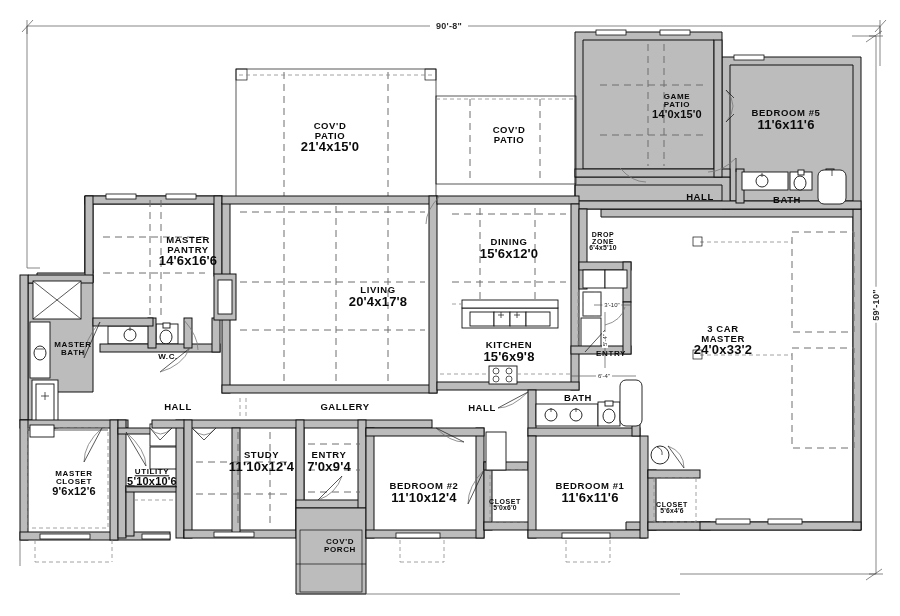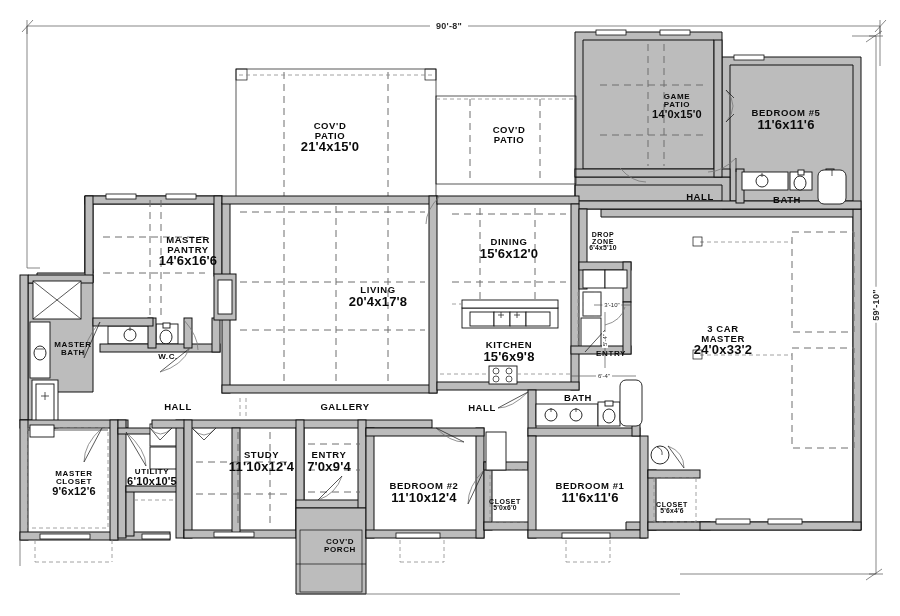--- a/index.html
+++ b/index.html
@@ -490,23 +490,23 @@
       </div>
       <div class="rlabel sz-md" style="left: 329px; top: 461px;">
         <span class="nm">ENTRY</span>
         <span class="dm">7'0x9'4</span>
       </div>
       <div class="rlabel sz-sm" style="left: 74px; top: 484px;">
         <span class="nm">MASTER</span>
         <span class="nm">CLOSET</span>
         <span class="dm">9'6x12'6</span>
       </div>
-      <div class="rlabel sz-sm" style="left: 152px; top: 478px;">
+      <div class="rlabel sz-sm" style="left: 152px; top: 478px; text-decoration: underline;">
         <span class="nm">UTILITY</span>
-        <span class="dm">6'10x10'5</span>
+        <span class="dm">5'10x10'6</span>
       </div>
       <div class="rlabel sz-md" style="left: 424px; top: 492px;">
         <span class="nm">BEDROOM  #2</span>
         <span class="dm">11'10x12'4</span>
       </div>
       <div class="rlabel sz-xs" style="left: 505px; top: 505px;">
         <span class="nm">CLOSET</span>
         <span class="dm">5'0x6'0</span>
       </div>
       <div class="rlabel sz-md" style="left: 590px; top: 492px;">

